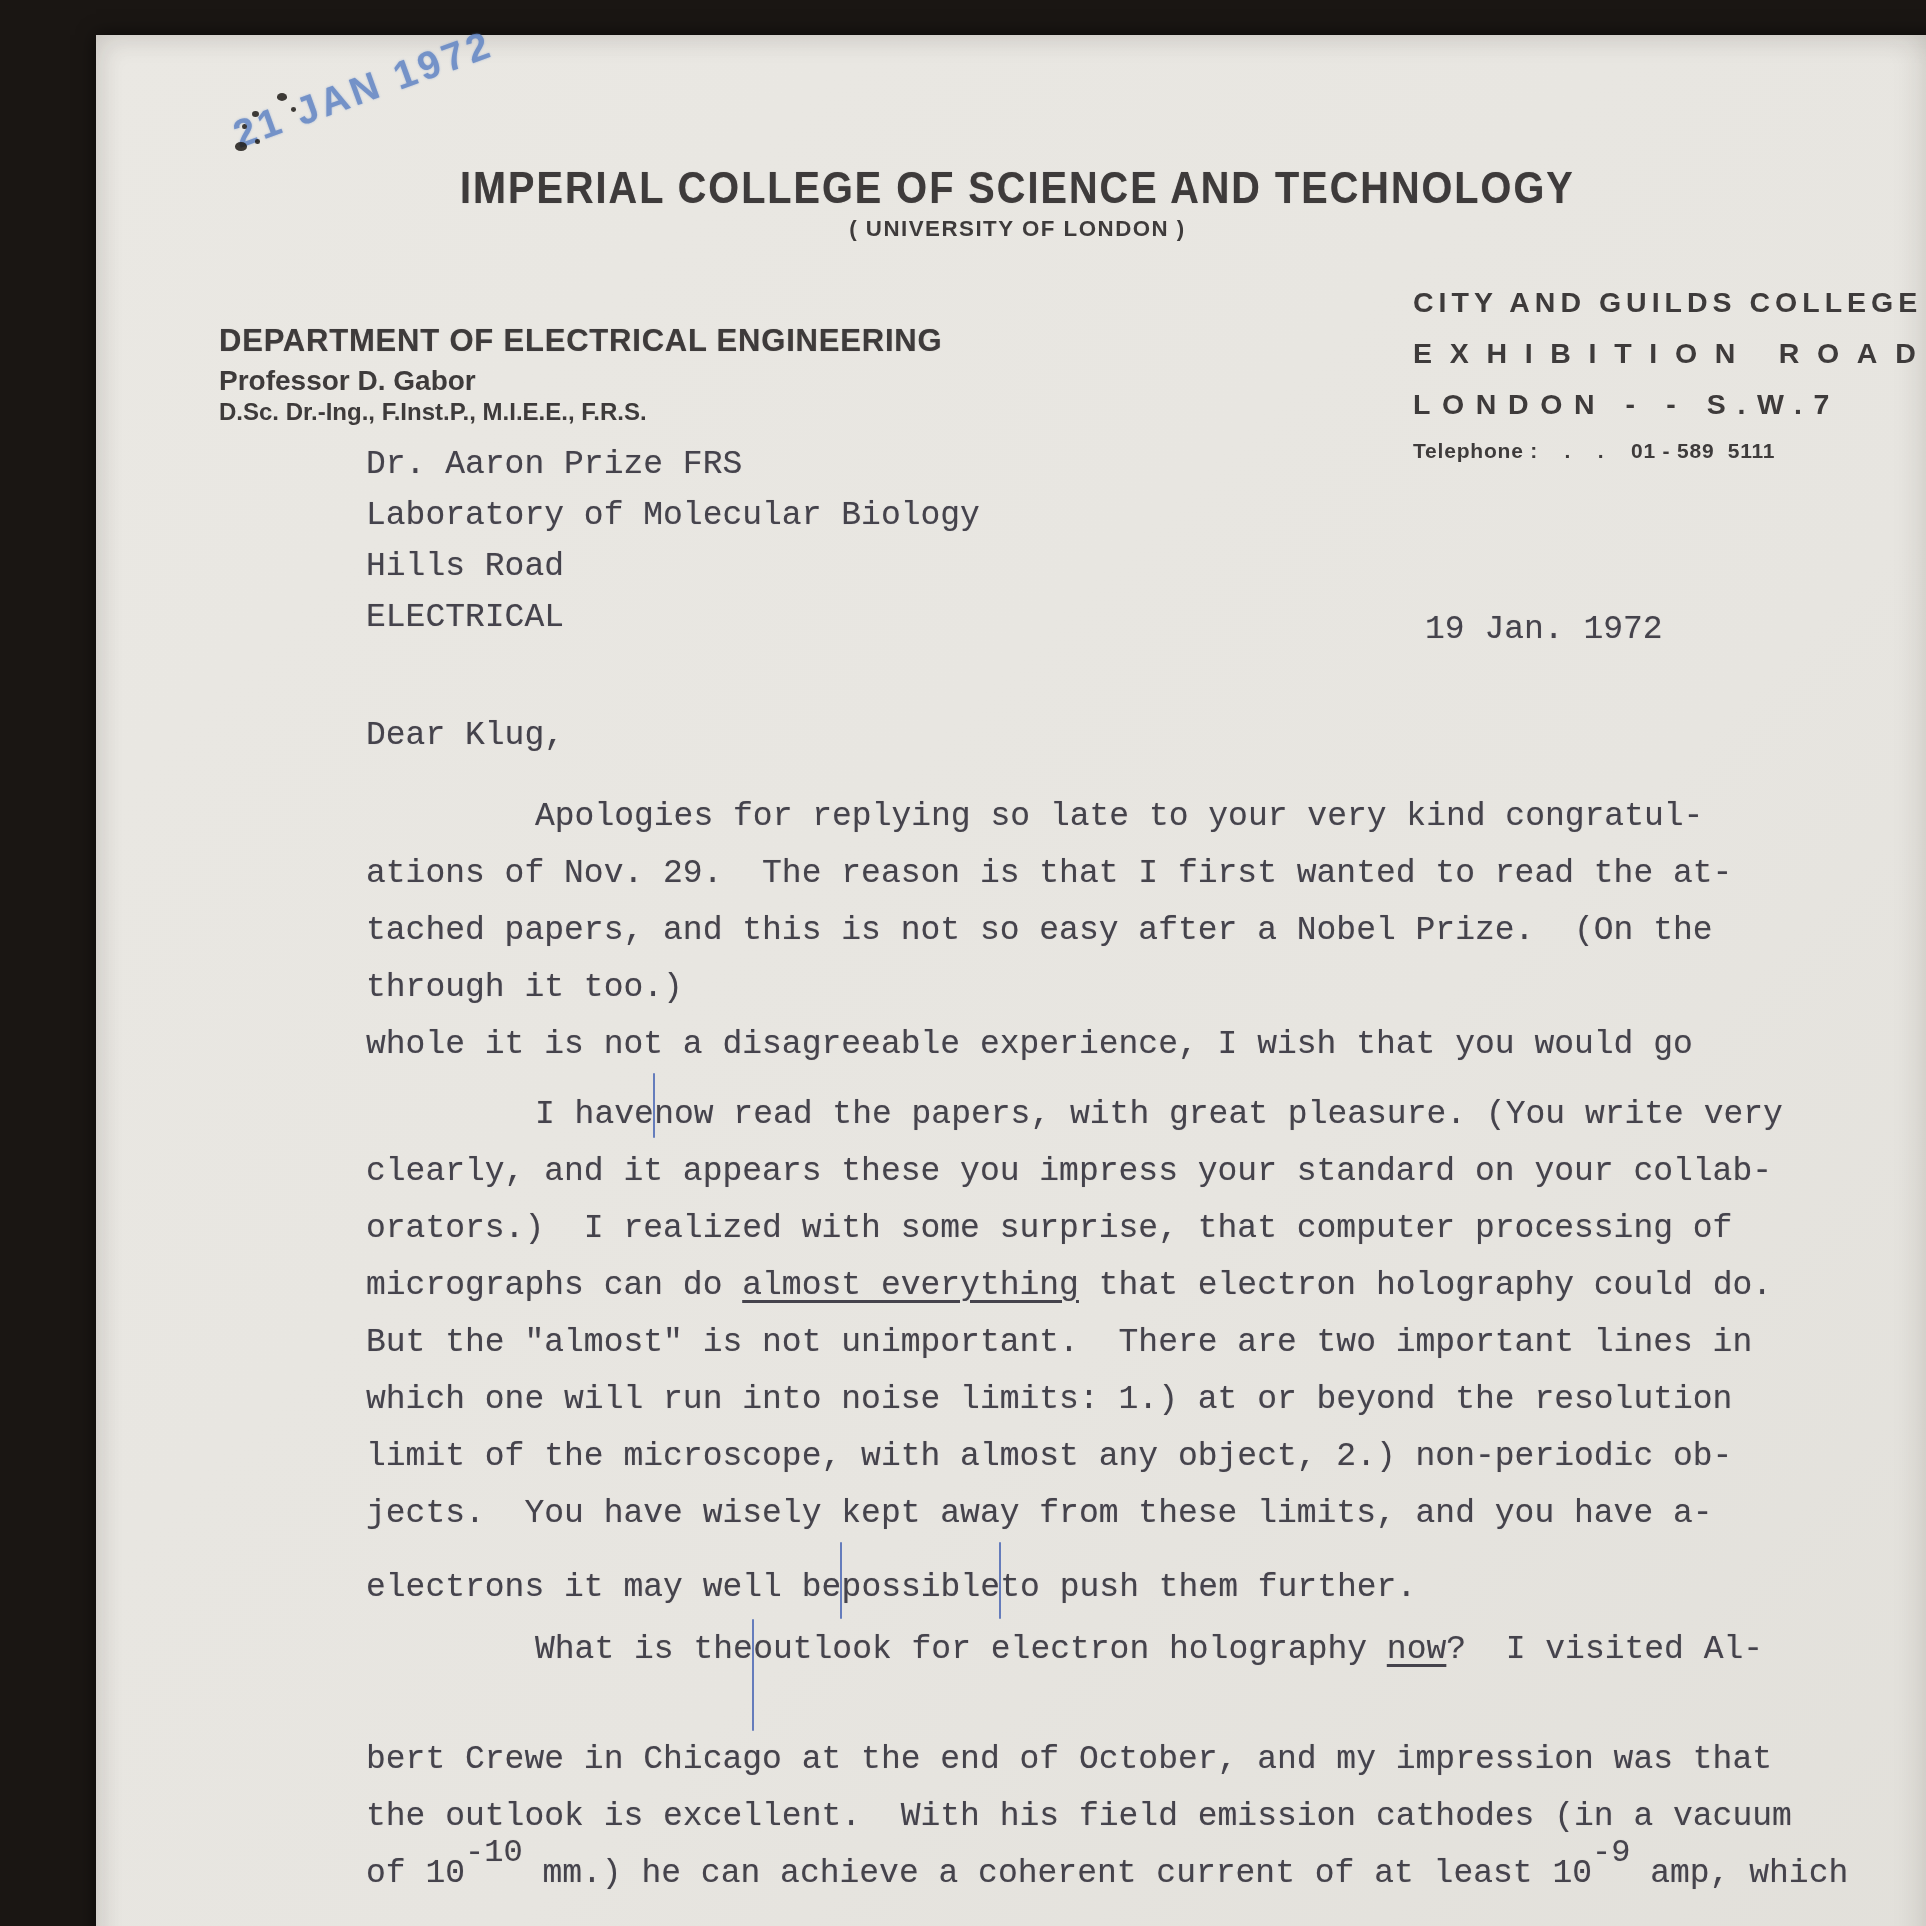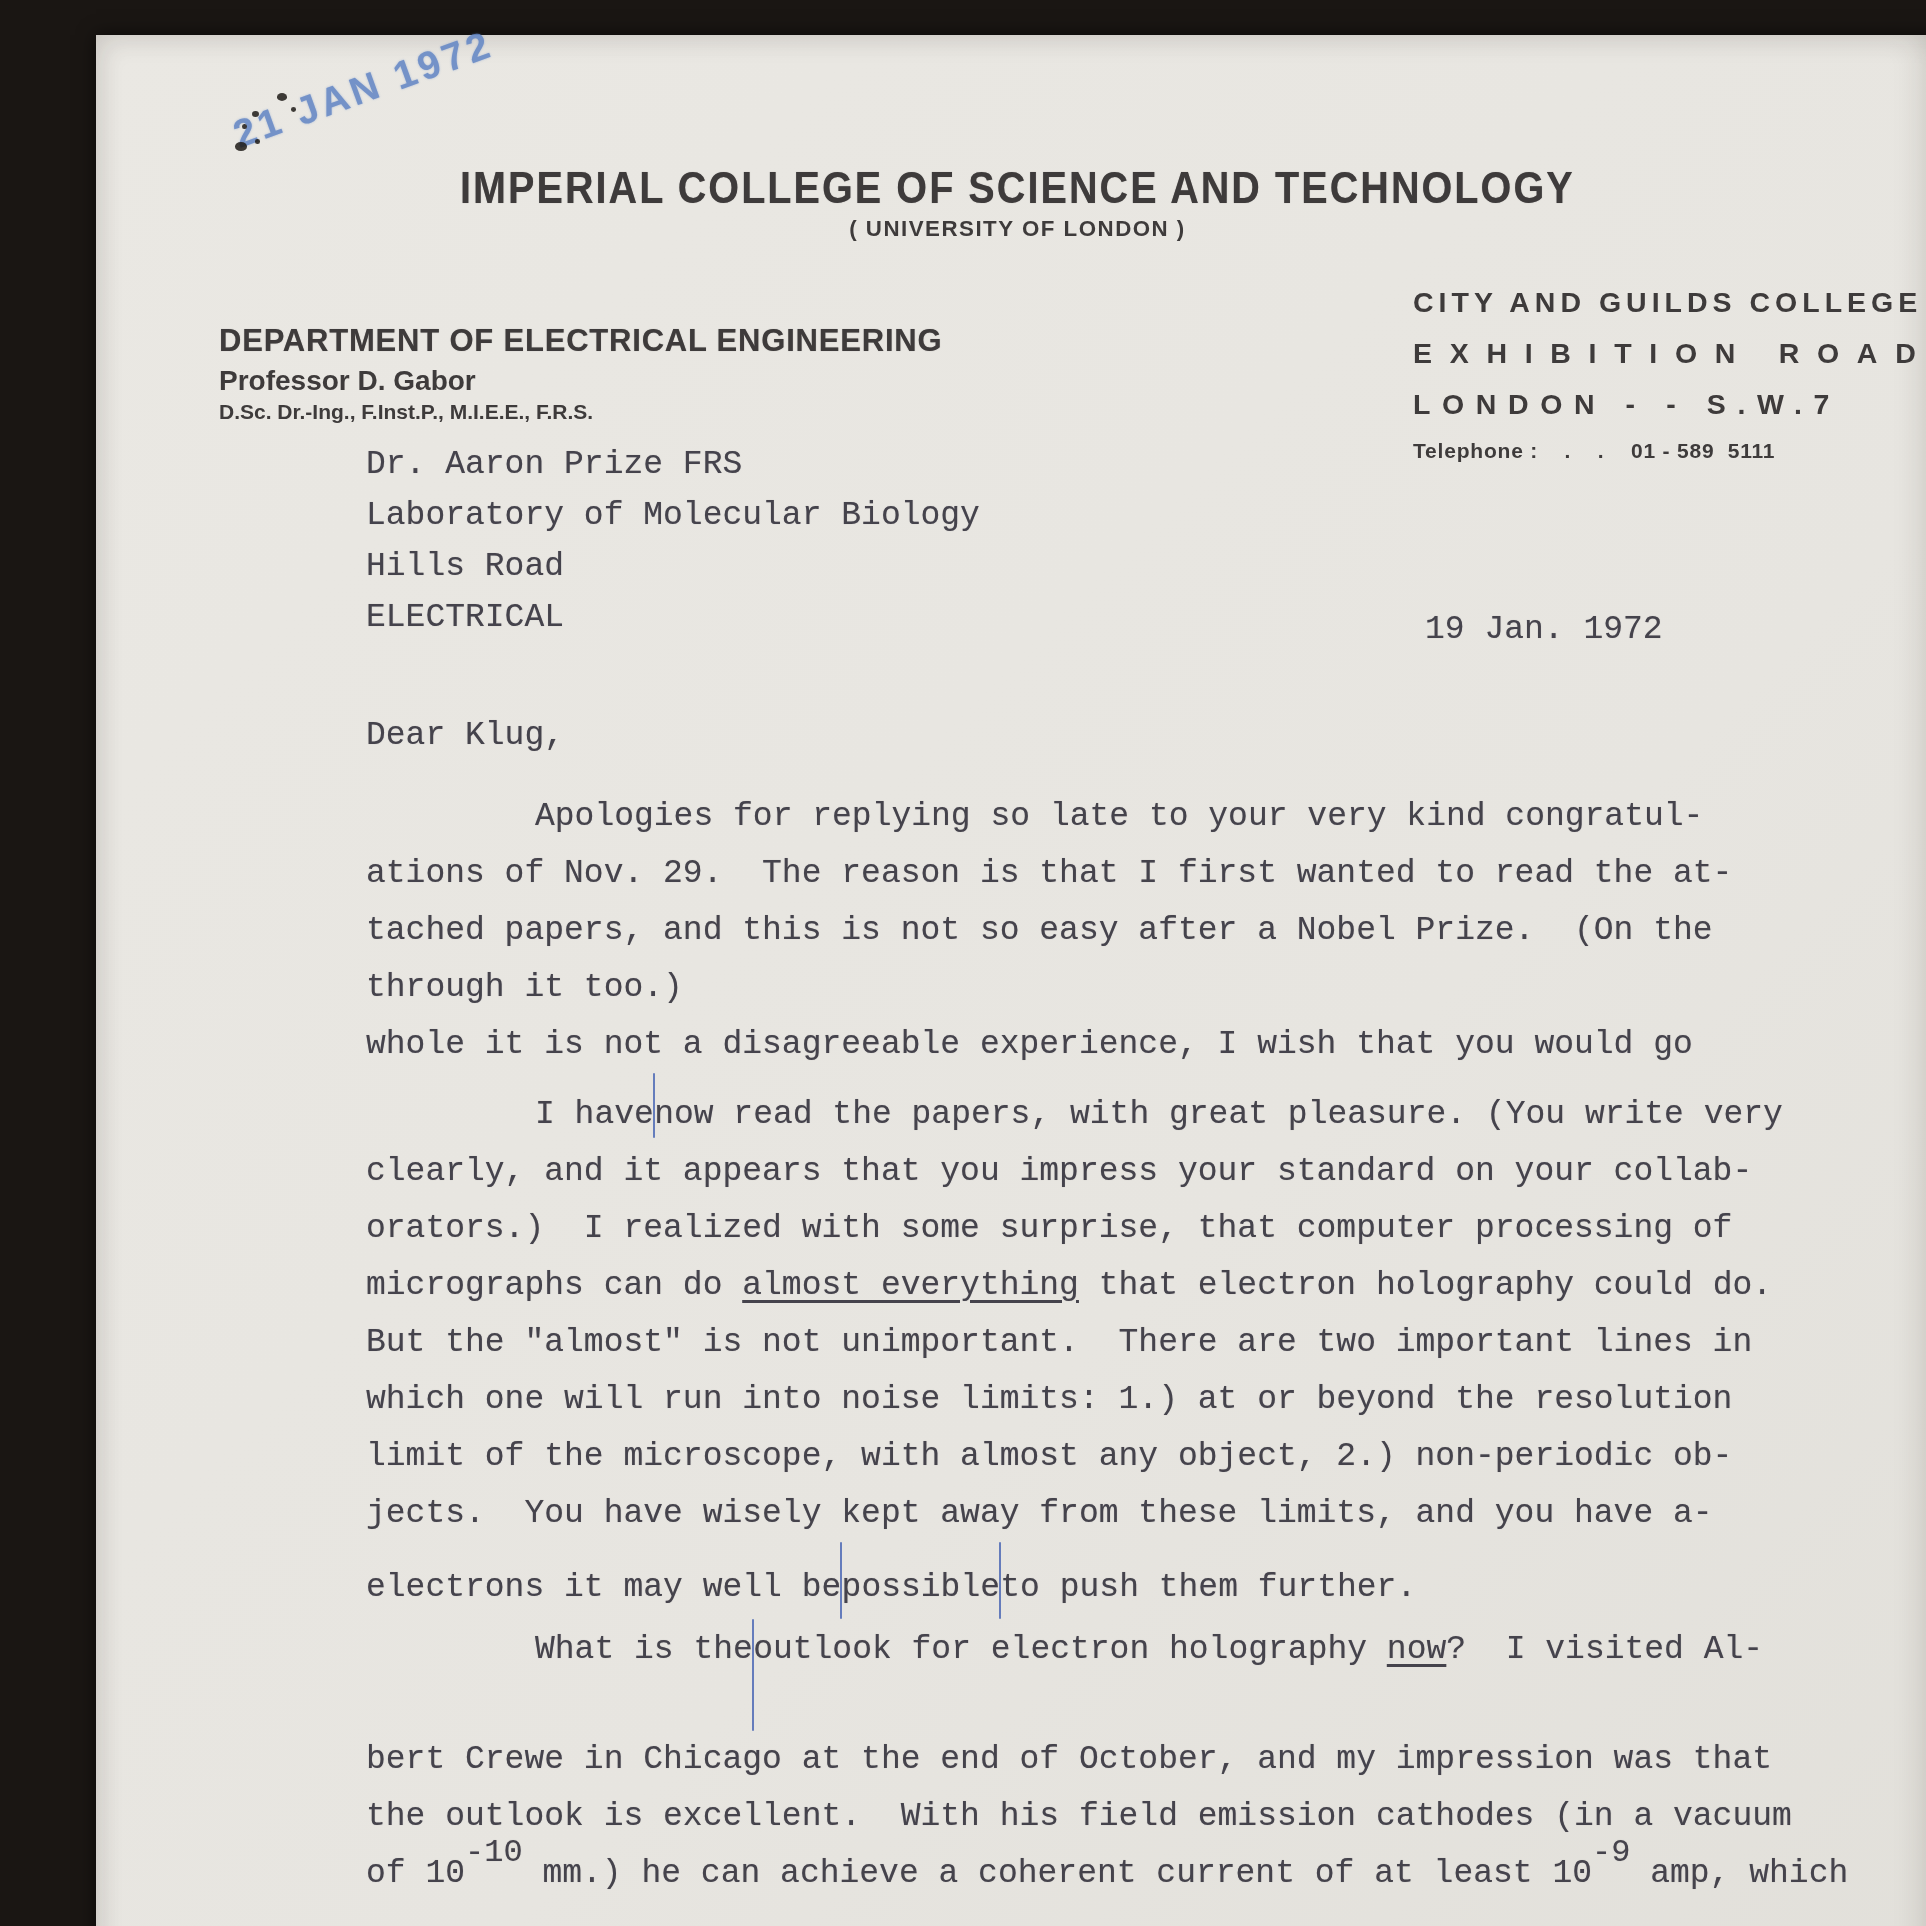--- a/index.html
+++ b/index.html
@@ -29,21 +29,21 @@
     display:inline-block;transform:scaleX(.88);transform-origin:center;
     font-size:45px;letter-spacing:2.3px;font-weight:bold;
     text-shadow:0 0 0.8px rgba(62,59,59,.5);
   }
   .ic-sub{position:absolute;left:0;top:181px;width:100%;text-align:center;
     font-size:22.3px;letter-spacing:1.5px;font-weight:bold;}
   .dept-block{position:absolute;left:123px;top:286px;width:647px;text-align:left;}
   .dept{font-size:31px;line-height:39px;font-weight:bold;letter-spacing:0.8px;white-space:nowrap;
     text-shadow:0 0 0.8px rgba(62,59,59,.5);}
   .prof{font-size:28px;line-height:33px;margin-top:4px;font-weight:bold;}
-  .creds{font-size:21px;line-height:29px;font-weight:bold;}
+  .creds{font-size:24px;line-height:29px;font-weight:bold;}
   .cg-block{position:absolute;left:1317px;top:242px;width:532px;}
   .cg-l1{font-size:28.5px;letter-spacing:5px;line-height:51px;font-weight:bold;white-space:nowrap;}
   .cg-l2{font-size:28.5px;letter-spacing:17.7px;line-height:51px;font-weight:bold;white-space:nowrap;}
   .cg-l3{font-size:28.5px;letter-spacing:11.6px;line-height:51px;font-weight:bold;white-space:nowrap;}
   .cg-l4{font-size:21px;letter-spacing:0.8px;line-height:42px;font-weight:bold;white-space:pre;}
   
   .tw{font-family:"Liberation Mono","DejaVu Sans Mono",monospace;color:#45434c;
       text-shadow:0 0 0.8px rgba(60,58,70,.35);}
   .recipient{position:absolute;left:270px;top:404px;font-size:33px;}
   .recipient .tline{line-height:51px;}
@@ -105,21 +105,21 @@
     <div id="paras">
         <div class="para gap">
           <div class="tline ind"><span>Apologies for replying so late to your very kind congratul-</span></div>
           <div class="tline"><span>ations of Nov. 29.  The reason is that I first wanted to read the at-</span></div>
           <div class="tline"><span>tached papers, and this is not so easy after a Nobel Prize.  (On the</span></div>
           <div class="tline"><span>through it too.)</span></div>
           <div class="tline"><span>whole it is not a disagreeable experience, I wish that you would go</span></div>
         </div>
         <div class="para">
           <div class="tline ind"><span>I have</span><span class="pen" style="height: 65px; vertical-align: -15.4px;"></span><span>now read the papers, with great pleasure. (You write very</span></div>
-          <div class="tline"><span>clearly, and it appears that you impress your standard on your collab-</span></div>
+          <div class="tline"><span>clearly, and it appears these you impress your standard on your collab-</span></div>
           <div class="tline"><span>orators.)  I realized with some surprise, that computer processing of</span></div>
           <div class="tline"><span>micrographs can do </span><span class="u">almost everything</span><span> that electron holography could do.</span></div>
           <div class="tline"><span>But the "almost" is not unimportant.  There are two important lines in</span></div>
           <div class="tline"><span>which one will run into noise limits: 1.) at or beyond the resolution</span></div>
           <div class="tline"><span>limit of the microscope, with almost any object, 2.) non-periodic ob-</span></div>
           <div class="tline"><span>jects.  You have wisely kept away from these limits, and you have a-</span></div>
           <div class="tline"><span>electrons it may well be</span><span class="pen" style="height: 77px; vertical-align: -23px;"></span><span>possible</span><span class="pen" style="height: 77px; vertical-align: -23px;"></span><span>to push them further.</span></div>
         </div>
         <div class="para">
           <div class="tline ind"><span>What is the</span><span class="pen" style="height: 112px; vertical-align: -73px;"></span><span>outlook for electron holography </span><span class="u">now</span><span>?  I visited Al-</span></div>

